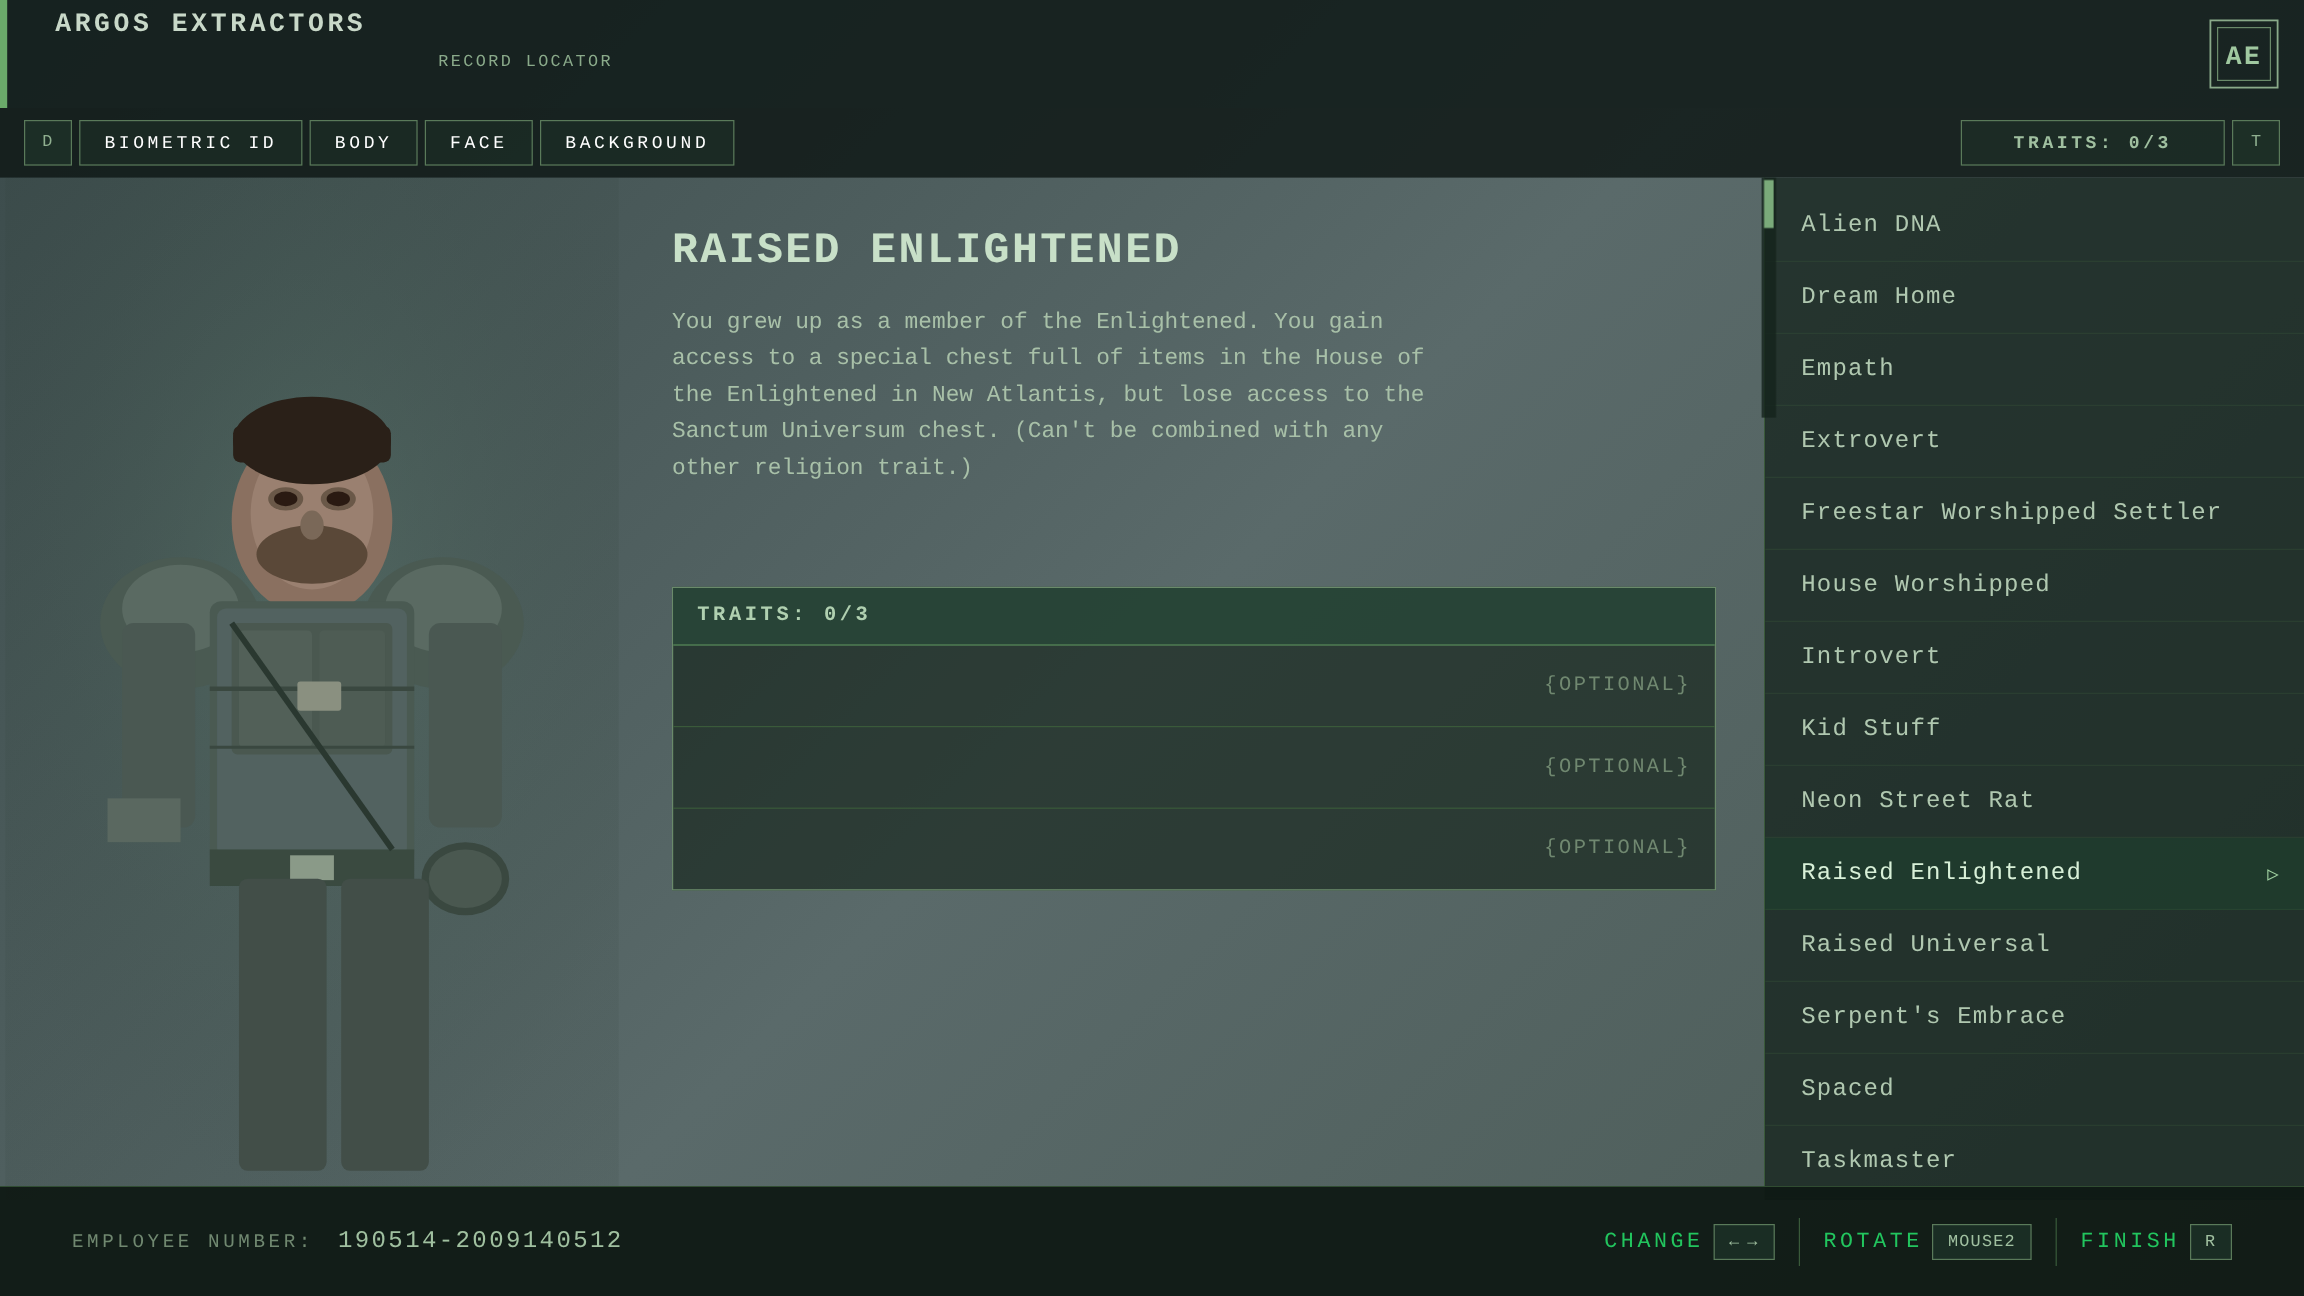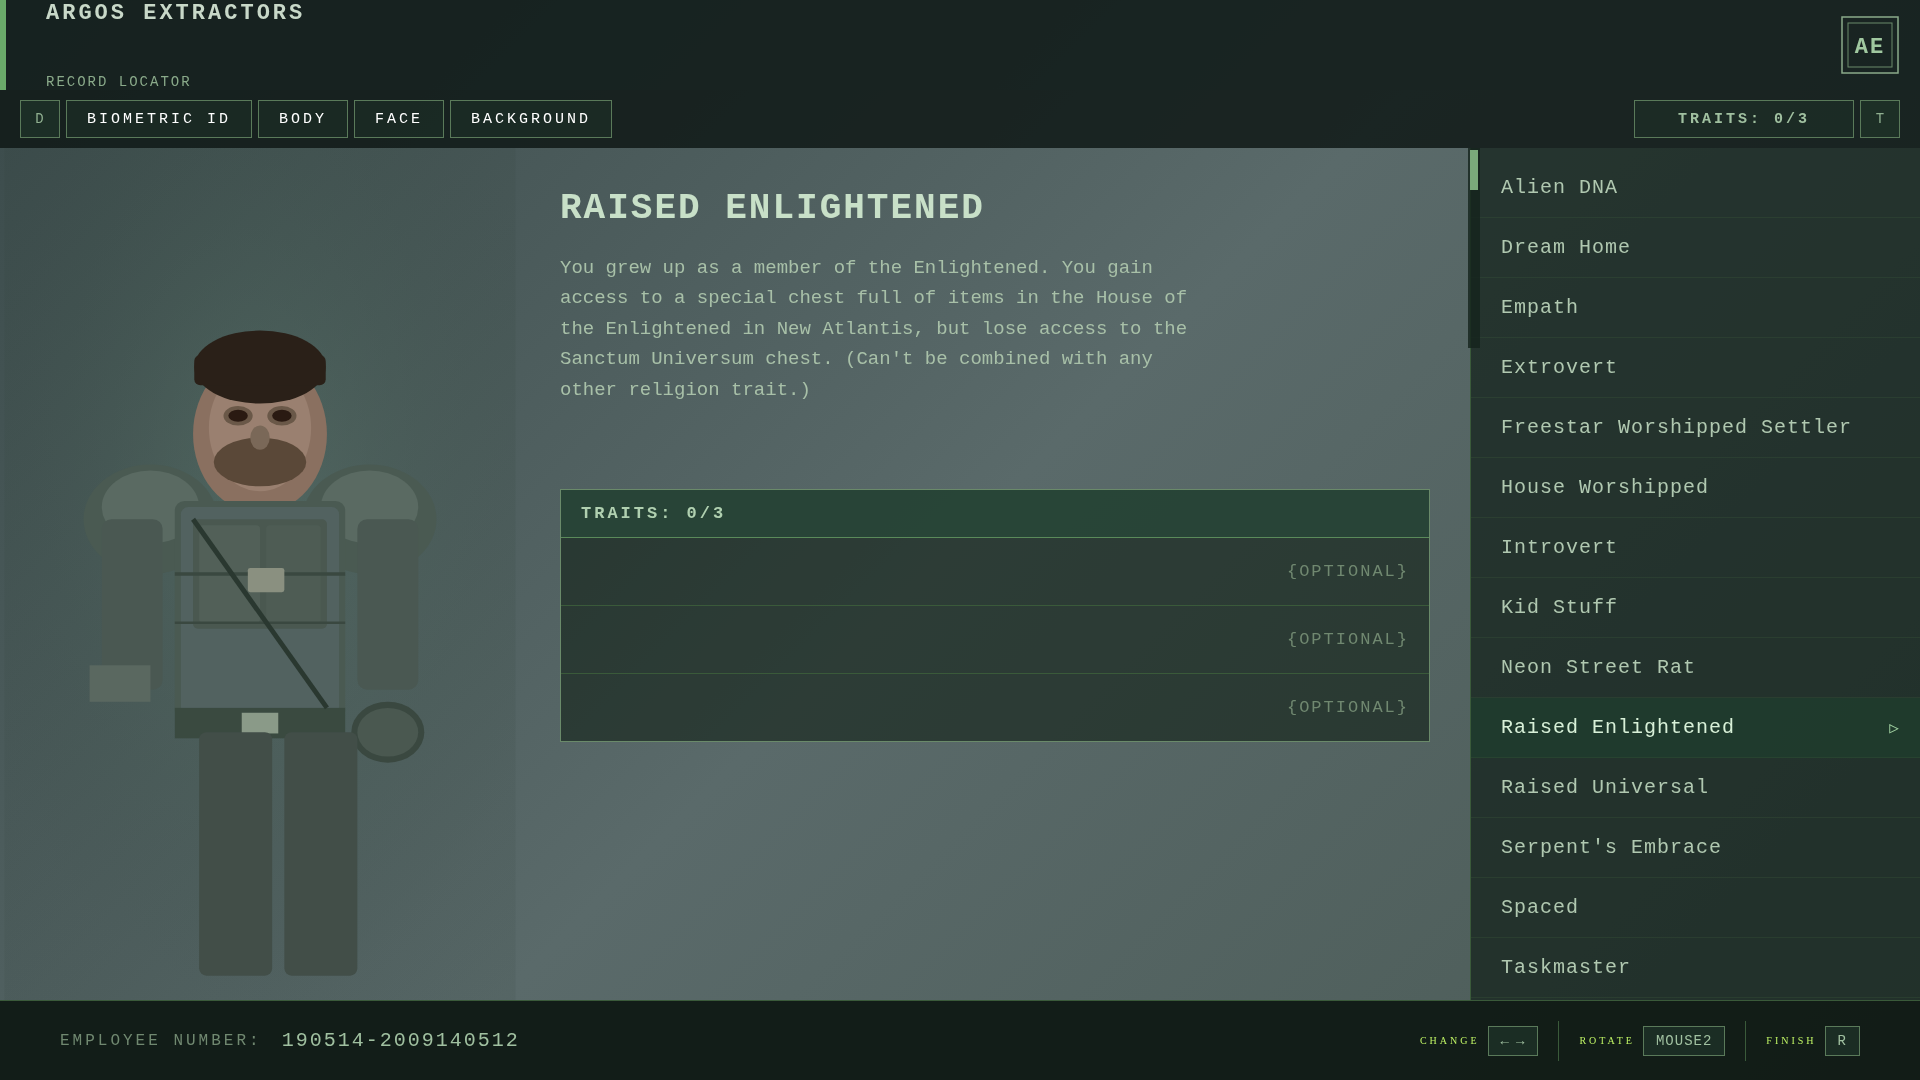--- a/index.html
+++ b/index.html
@@ -30,21 +30,21 @@
       right: 0;
       height: 90px;
       background: rgba(20, 30, 28, 0.92);
       z-index: 10;
       display: flex;
       align-items: stretch;
     }
 
     .top-bar-left {
       display: flex;
-      flex-direction: column;
+      flex-direction: row;
       justify-content: center;
       padding: 0;
       min-width: 460px;
     }
 
     .company-name {
       font-size: 22px;
       font-weight: bold;
       letter-spacing: 3px;
       color: #c8d8c8;
@@ -295,21 +295,21 @@
       color: #a0d0a0;
       font-size: 16px;
     }
 
     
     .bottom-bar {
       position: absolute;
       bottom: 0;
       left: 0;
       right: 0;
-      height: 80px;
+      height: 92px;
       background: rgba(15, 25, 20, 0.95);
       z-index: 10;
       display: flex;
       align-items: center;
       padding: 0 60px;
       border-top: 1px solid #3a5a3a;
     }
 
     .employee-label {
       font-size: 16px;
@@ -332,25 +332,24 @@
       gap: 20px;
     }
 
     .bottom-action {
       display: flex;
       align-items: center;
       gap: 8px;
     }
 
     .bottom-action-label {
-      font-size: 10px;
+      font-size: 18px;
       letter-spacing: 3px;
-      color: #bef264;
-      text-transform: uppercase;
-      font-family: Liberation Serif, serif;
+      color: #22c55e;
+      text-transform: uppercase;
     }
 
     .bottom-action-key {
       border: 1px solid #5a7a5a;
       background: rgba(30, 50, 40, 0.8);
       color: #a0c0a0;
       font-family: 'Courier New', monospace;
       font-size: 14px;
       padding: 6px 12px;
       letter-spacing: 1px;

